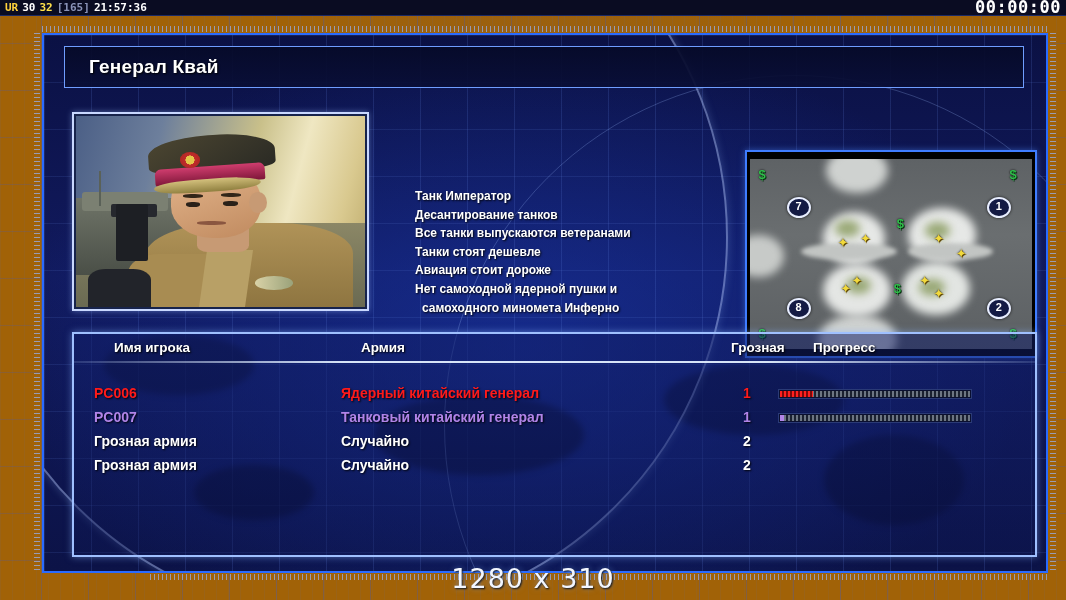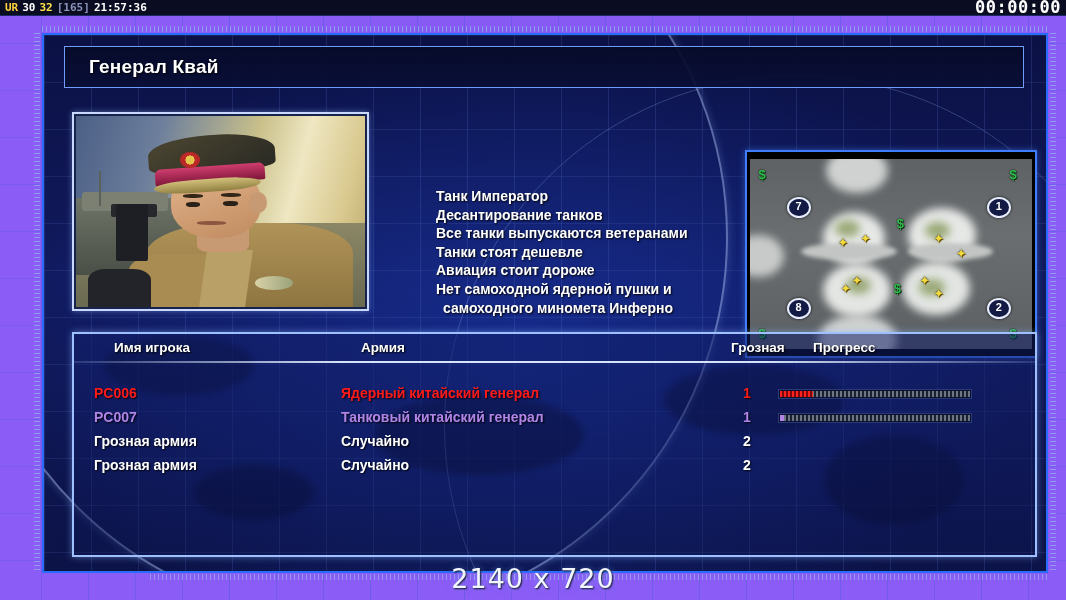--- a/index.html
+++ b/index.html
@@ -3,21 +3,21 @@
 <meta charset="utf-8">
 <style>
   html,body{margin:0;padding:0;background:#05060f;}
   body{
     width:1066px;height:600px;overflow:hidden;position:relative;
     font-family:"Liberation Sans","DejaVu Sans",sans-serif;
     -webkit-font-smoothing:none;
   }
 
   
-  #root{position:absolute;inset:0;background:#8b5cf6;overflow:hidden;}
+  #root{position:absolute;inset:0;background:#a16207;overflow:hidden;}
   .bg-grid{
     position:absolute;inset:0;
     background-image:
       linear-gradient(to right, rgba(60,90,200,0.30) 1px, transparent 1px),
       linear-gradient(to bottom, rgba(60,90,200,0.22) 1px, transparent 1px);
     background-size:47px 47px;
     background-position:-6px -4px;
   }
   .bg-grid2{
     position:absolute;inset:0;
@@ -119,22 +119,22 @@
   .p-capbrim{position:absolute;left:27%;top:33%;width:37%;height:7%;background:linear-gradient(to bottom,#d3c07c,#8f7f3f);border-radius:50%/70%;transform:rotate(-4deg);}
   .p-capband{position:absolute;left:27.5%;top:26%;width:38%;height:9%;background:linear-gradient(to bottom,#cf3d6e,#7d1638);border-radius:6px 6px 2px 2px;transform:rotate(-4deg);}
   .p-captop{position:absolute;left:25%;top:10%;width:44%;height:19%;background:linear-gradient(150deg,#4c4631,#2a2a24);border-radius:48% 48% 18% 18%;transform:rotate(-4deg);}
   .p-capstar{position:absolute;left:36%;top:19%;width:7%;height:8%;background:radial-gradient(circle,#e4c64a 35%,#c02b2b 36%,#a8251f 100%);border-radius:50%;}
   .p-pistol{position:absolute;left:14%;top:46%;width:11%;height:30%;background:#1d1f24;border-radius:2px;}
   .p-pistol2{position:absolute;left:12%;top:46%;width:16%;height:7%;background:#26282e;border-radius:2px;}
   .p-hand{position:absolute;left:4%;bottom:0;width:22%;height:20%;background:#22242a;border-radius:28% 28% 0 0;}
   .p-badge{position:absolute;left:62%;bottom:9%;width:13%;height:7%;background:linear-gradient(to right,#d9d2a7,#9aa27a);border-radius:50%;}
 
   .desclist{
-    position:absolute;left:392px;top:152px;width:300px;
-    font-size:14px;font-weight:bold;color:#ffffff;line-height:18.6px;
+    position:absolute;left:371px;top:152px;width:300px;
+    font-size:12px;font-weight:bold;color:#ffffff;line-height:18.6px;
     text-shadow:1px 1px 2px rgba(0,0,0,.95);white-space:nowrap;
   }
   .desclist div.ind{padding-left:7px;}
 
   .map-frame{
     position:absolute;left:701px;top:115px;width:292px;height:208px;
     border:2px solid #3f7dff;box-sizing:border-box;background:#000;
     box-shadow:0 0 6px rgba(80,140,255,.5);
   }
   .map-inner{position:absolute;left:3px;top:7px;right:3px;bottom:7px;overflow:hidden;
@@ -333,14 +333,14 @@
       </div>
 
       <div class="row" style="top:104px;">
         <div class="c-name" style="color:#ffffff;">Грозная армия</div>
         <div class="c-army" style="color:#ffffff;">Случайно</div>
         <div class="c-team" style="color:#ffffff;">2</div>
       </div>
     </div>
   </div>
 
-  <div class="reso">2140 x 720</div>
+  <div class="reso">1280 x 310</div>
 </div>
 
 </body></html>

